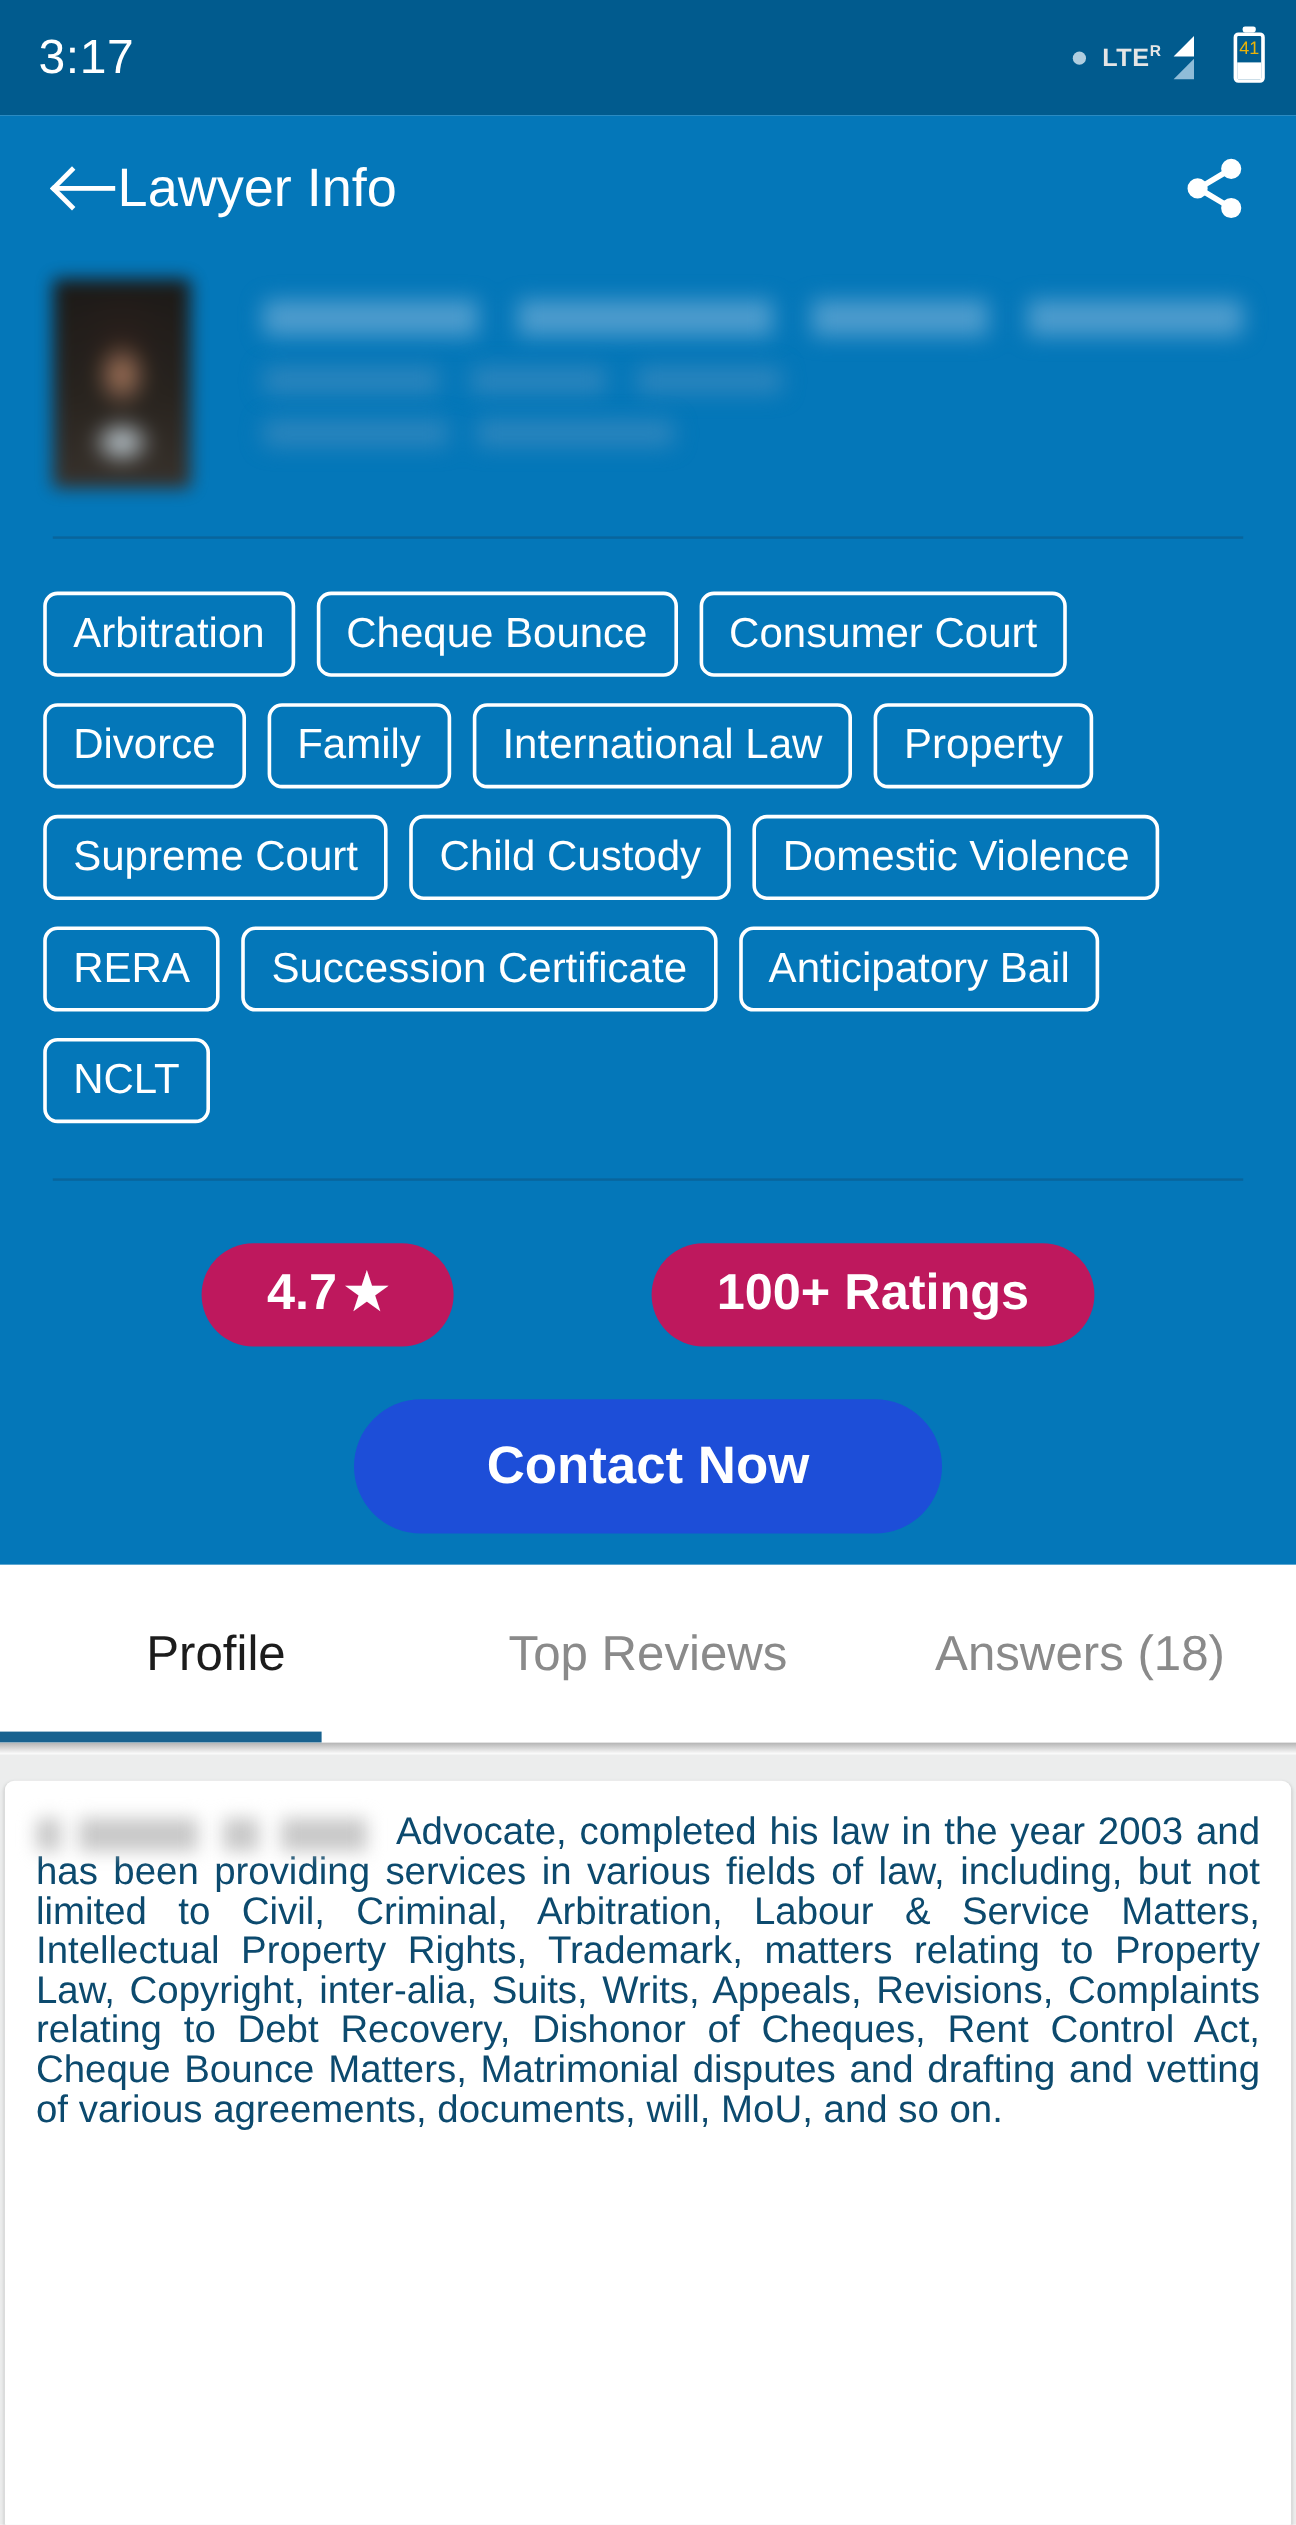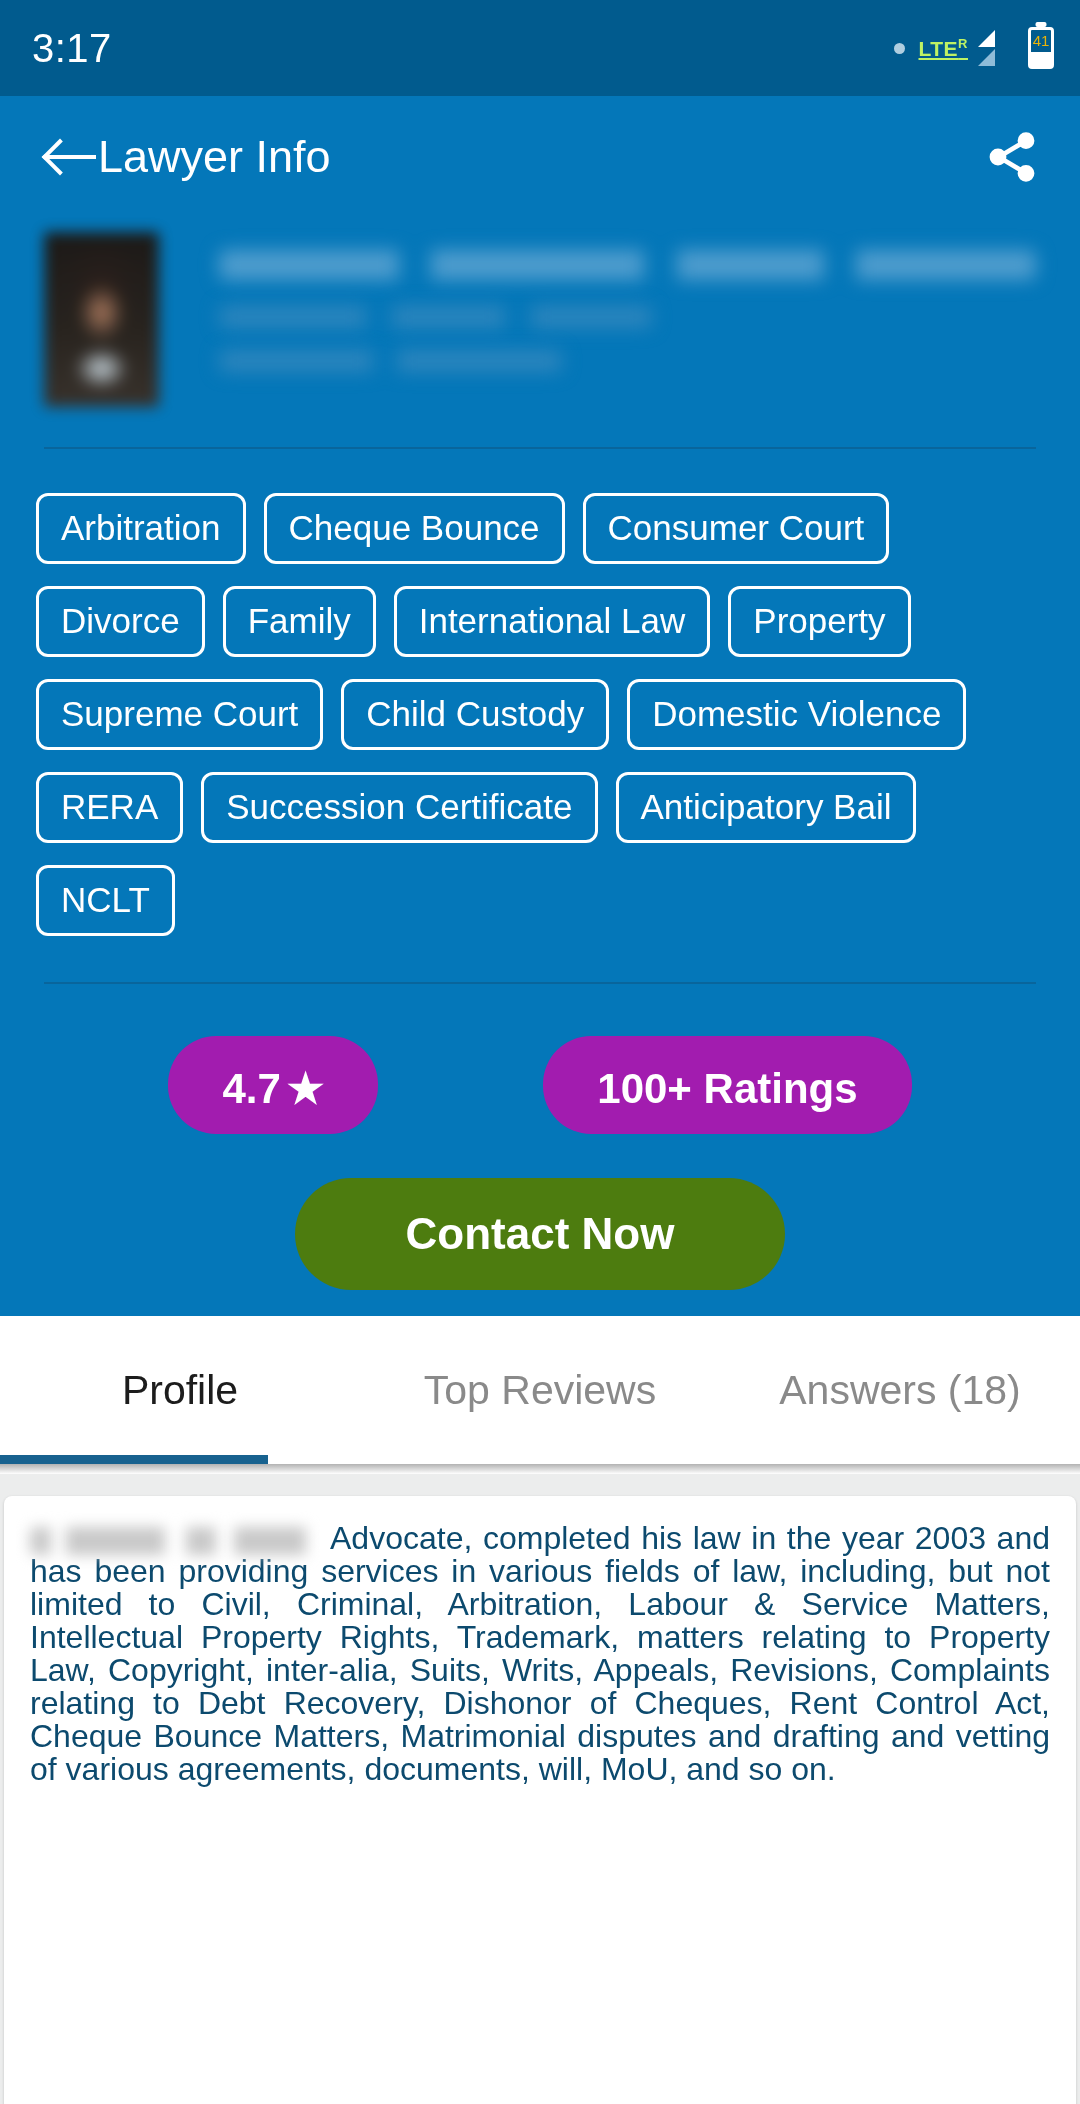--- a/index.html
+++ b/index.html
@@ -18,21 +18,21 @@
     background: #015b8e;
     display: flex;
     align-items: center;
     justify-content: space-between;
     padding: 0 26px 0 32px;
     color: #ffffff;
   }
   .status-clock { font-size: 40px; letter-spacing: 0.5px; }
   .status-icons { display: flex; align-items: center; gap: 10px; }
   .dot-icon { width: 11px; height: 11px; border-radius: 50%; background: #cfe3ef; opacity: .85; margin-right: 4px;}
-  .lte-label { font-size: 21px; letter-spacing: .5px; color: #bef264; font-weight: bold; text-decoration: underline; }
+  .lte-label { font-size: 21px; letter-spacing: .5px; color: #e5e5e5; font-weight: bold; }
   .lte-label sup { font-size: 13px; }
   .sig { display: inline-block; position: relative; width: 34px; height: 40px; }
   .sig i {
     position: absolute; display: block; width: 0; height: 0;
     border-style: solid;
   }
   .sig .s1 { left: 0; top: 2px; border-width: 0 0 17px 17px; border-color: transparent transparent #ffffff transparent; }
   .sig .s2 { left: 0; top: 21px; border-width: 0 0 17px 17px; border-color: transparent transparent #8fbcd8 transparent; }
   .batt {
     width: 26px; height: 42px; border: 3px solid #ffffff; border-radius: 4px;
@@ -106,32 +106,32 @@
     white-space: nowrap; line-height: 1;
     cursor: pointer;
   }
 
   
   .rating-row {
     display: flex; justify-content: space-around; align-items: center;
     padding: 52px 86px 0 86px;
   }
   .pill {
-    background: #a21caf; color: #ffffff; border-radius: 48px;
+    background: #be185d; color: #ffffff; border-radius: 48px;
     font-size: 42px; font-weight: bold;
-    padding: 32px 54px 24px 54px; line-height: 1;
+    padding: 20px 54px 24px 54px; line-height: 1;
     display: flex; align-items: center; gap: 6px;
     cursor: pointer;
     justify-content: flex-end;
   }
   .pill .star { font-size: 42px; }
 
   .cta-wrap { padding: 44px 0 0 0; display: flex; justify-content: center; }
   .cta {
-    background: #4d7c0f; color: #ffffff;
+    background: #1d4ed8; color: #ffffff;
     font-size: 44px; font-weight: bold;
     border: none; border-radius: 60px;
     width: 490px; height: 112px;
     cursor: pointer;
     font-family: "Liberation Sans", sans-serif;
   }
 
   
   .tabs {
     background: #ffffff; height: 148px;

